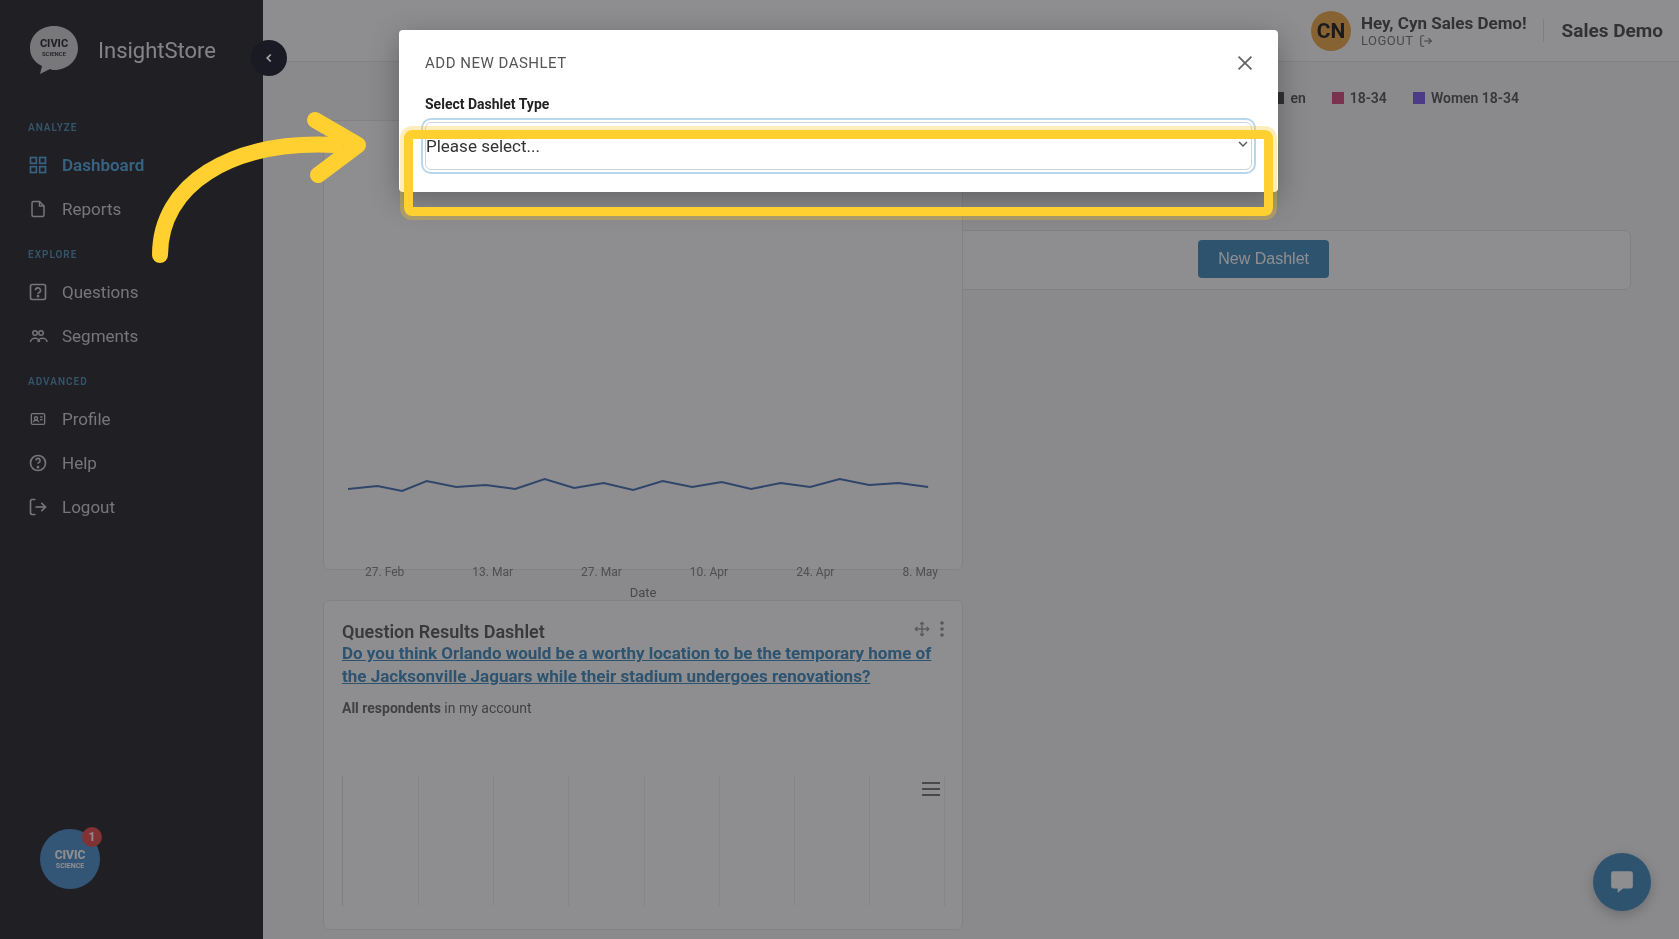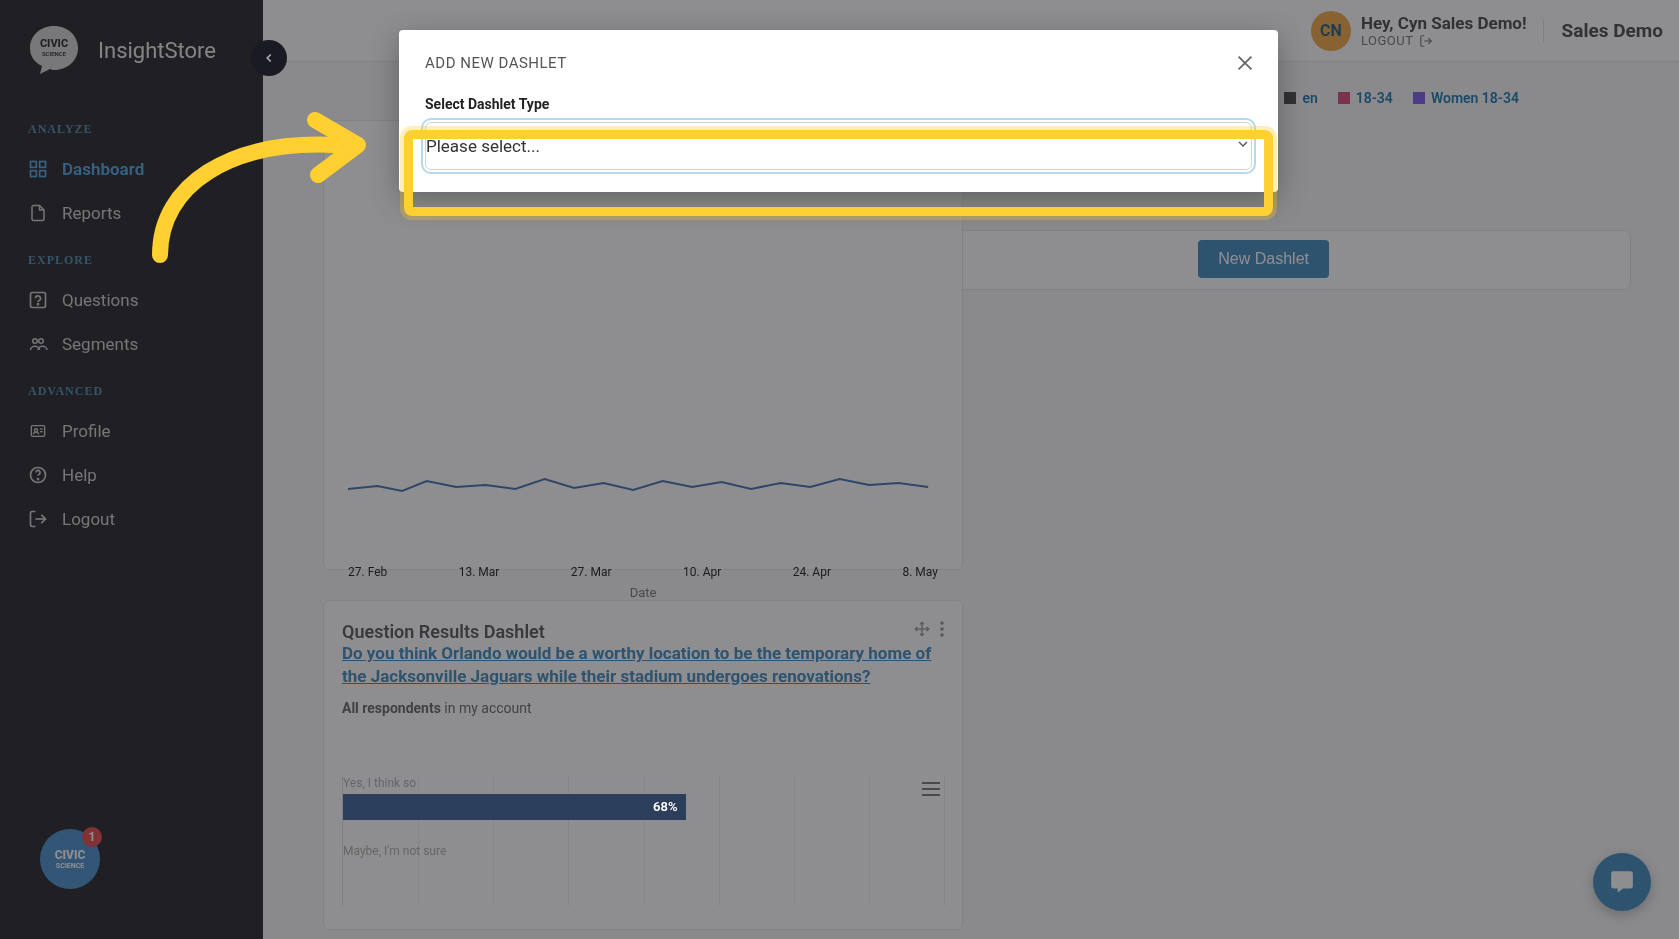--- a/index.html
+++ b/index.html
@@ -8,43 +8,43 @@
 
 .sidebar { position: absolute; left: 0; top: 0; width: 263px; height: 100%; background: #0a0a0f; color: #fff; padding: 20px 0; }
 .logo-area { display: flex; align-items: center; padding: 0 24px 24px; gap: 14px; }
 .logo-badge { width: 60px; height: 60px; display: flex; align-items: center; justify-content: center; }
 .app-title { font-size: 22px; color: #e8e8e8; }
 .app-title .light { font-weight: 400; }
 .app-title .bold { font-weight: 400; }
 
 .sidebar-collapse { position: absolute; left: 251px; top: 40px; width: 36px; height: 36px; border-radius: 50%; background: #1a1a24; display: flex; align-items: center; justify-content: center; color: #aaa; cursor: pointer; z-index: 5; }
 
-.section-label { font-size: 12px; color: #3a7fa8; font-weight: 600; letter-spacing: 1px; padding: 18px 28px 10px; font-family: Liberation Serif, serif; }
+.section-label { font-size: 10px; color: #3a7fa8; font-weight: 600; letter-spacing: 1px; padding: 18px 28px 10px; }
 .nav-item { display: flex; align-items: center; gap: 14px; padding: 12px 28px; color: #c9c9c9; font-size: 17px; cursor: pointer; }
 .nav-item.active { color: #3fa0e0; font-weight: 600; }
 .nav-item .nav-icon { width: 20px; height: 20px; display: flex; align-items: center; justify-content: center; color: inherit; }
 
 .sidebar-bottom-badge { position: absolute; bottom: 50px; left: 40px; }
 .badge-circle { width: 60px; height: 60px; border-radius: 50%; background: #3582c4; display: flex; align-items: center; justify-content: center; color: #fff; font-size: 12px; font-weight: 700; position: relative; }
 .badge-dot { position: absolute; top: -2px; right: -2px; width: 20px; height: 20px; border-radius: 50%; background: #e03333; color: #fff; font-size: 12px; display: flex; align-items: center; justify-content: center; }
 
 
 .main { position: absolute; left: 263px; top: 0; right: 0; bottom: 0; background: #f5f5f5; overflow: hidden; }
 
 
 .header { position: absolute; top: 0; right: 0; left: 0; height: 62px; background: #fff; display: flex; justify-content: flex-end; align-items: center; padding: 0 16px; border-bottom: 1px solid #e5e5e5; gap: 16px; }
 .user-chip { display: flex; align-items: center; gap: 10px; }
-.user-avatar { width: 40px; height: 40px; border-radius: 50%; background: #f0a030; color: #0c4a6e; display: flex; align-items: center; justify-content: center; font-weight: 700; font-size: 16px; }
+.user-avatar { width: 40px; height: 40px; border-radius: 50%; background: #f0a030; color: #000000; display: flex; align-items: center; justify-content: center; font-weight: 700; font-size: 21px; }
 .user-stack { display: flex; flex-direction: column; }
 .greeting { font-weight: 700; font-size: 17px; color: #333; }
 .logout-row { display: flex; align-items: center; gap: 6px; font-size: 13px; color: #666; letter-spacing: 0.5px; cursor: pointer; }
 .sales-demo { font-weight: 700; font-size: 19px; color: #333; padding-left: 18px; border-left: 1px solid #ddd; }
 
 
-.legend-chips { position: absolute; top: 90px; right: 160px; display: flex; gap: 20px; font-size: 14px; font-weight: 600; color: #0369a1; }
+.legend-chips { position: absolute; top: 90px; right: 160px; display: flex; gap: 26px; font-size: 14px; font-weight: 600; color: #404040; }
 .chip { display: flex; align-items: center; gap: 6px; }
 .chip-swatch { width: 12px; height: 12px; display: inline-block; }
 .swatch-en { background: #333; }
 .swatch-1834 { background: #d6336c; }
 .swatch-women { background: #7048e8; }
 
 
 .new-dashlet-btn { position: absolute; top: 240px; right: 350px; background: #2b7cb3; color: #fff; border: none; padding: 10px 20px; border-radius: 4px; font-size: 16px; cursor: pointer; }
 .dashlet-panel { position: absolute; top: 230px; right: 48px; width: 700px; height: 60px; background: #fff; border: 1px solid #e0e0e0; border-radius: 6px; }
 
@@ -61,21 +61,21 @@
 .hamburger { position: absolute; top: 180px; right: 22px; color: #666; cursor: pointer; }
 
 
 .bar-area { position: relative; margin-top: 60px; height: 130px; border-left: 1px solid #ddd; }
 .grid-col { position: absolute; top: 0; bottom: 0; border-right: 1px solid #eee; }
 .bar-label { font-size: 12px; color: #666; margin-bottom: 4px; }
 .bar-row { background: #2b3e5c; height: 26px; color: #fff; display: flex; align-items: center; justify-content: flex-end; padding-right: 8px; font-size: 13px; font-weight: 600; }
 
 
 .line-chart { position: absolute; top: 340px; left: 24px; right: 24px; height: 80px; }
-.x-ticks { display: flex; justify-content: space-between; font-size: 12px; color: #000000; margin-top: 50px; }
+.x-ticks { display: flex; justify-content: space-between; font-size: 12px; color: #737373; margin-top: 50px; margin-left: 17px; }
 .line-axis-label { text-align: center; font-size: 13px; color: #666; margin-top: 6px; }
 .mini-legend { position: absolute; bottom: 14px; left: 0; right: 0; display: flex; justify-content: center; gap: 28px; font-size: 13px; font-weight: 600; color: #555; }
 .sq { width: 10px; height: 10px; display: inline-block; margin-right: 6px; }
 .sq-yes { background: #3a6cc9; }
 .sq-no { background: #2f8a3f; }
 
 
 .overlay { position: absolute; inset: 0; background: rgba(50,50,55,0.55); }
 
 
@@ -302,28 +302,20 @@
     </span>
     <div class="bar-area">
       <div class="grid-col" style="left:12.5%"></div>
         <div class="grid-col" style="left:25%"></div>
         <div class="grid-col" style="left:37.5%"></div>
         <div class="grid-col" style="left:50%"></div>
         <div class="grid-col" style="left:62.5%"></div>
         <div class="grid-col" style="left:75%"></div>
         <div class="grid-col" style="left:87.5%"></div>
         <div class="grid-col" style="left:100%"></div>
-      <div style="position:relative;z-index:1">
-        <div class="bar-label">Yes, I think so</div>
-        <div class="bar-row" style="width:57%">
-            <span>68%</span>
-          </div>
-        <div style="height:24px"></div>
-        <div class="bar-label">Maybe, I'm not sure</div>
-      </div>
     </div>
   </div>
 
   <div class="chat-bubble">
     <svg width="26" height="26" viewBox="0 0 24 24" fill="currentColor">
         <path d="M20 2H4a2 2 0 0 0-2 2v12a2 2 0 0 0 2 2h4v4l5-4h7a2 2 0 0 0 2-2V4a2 2 0 0 0-2-2z"></path>
       </svg>
   </div>
 </div>
 

